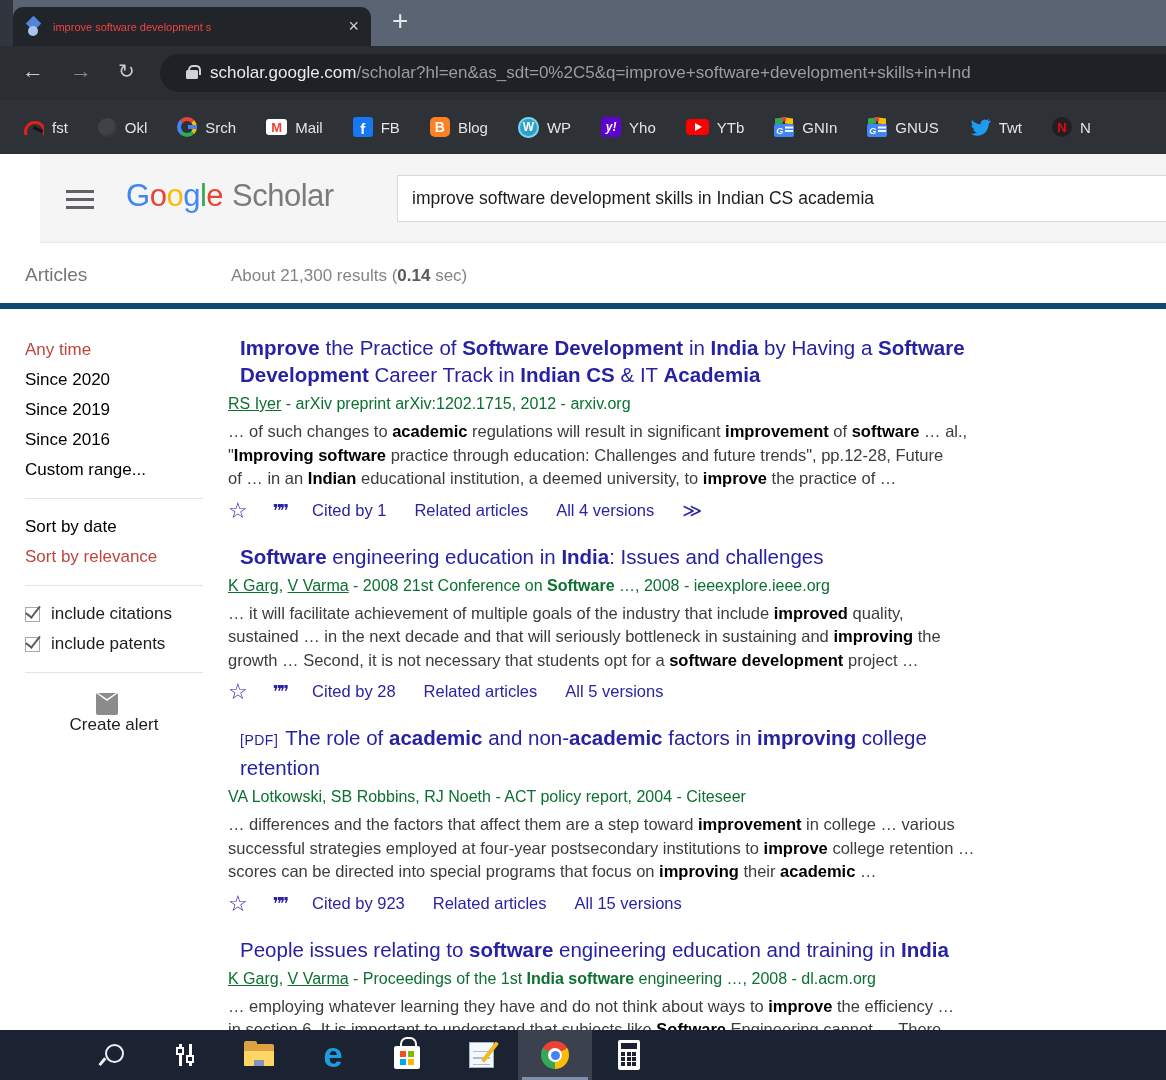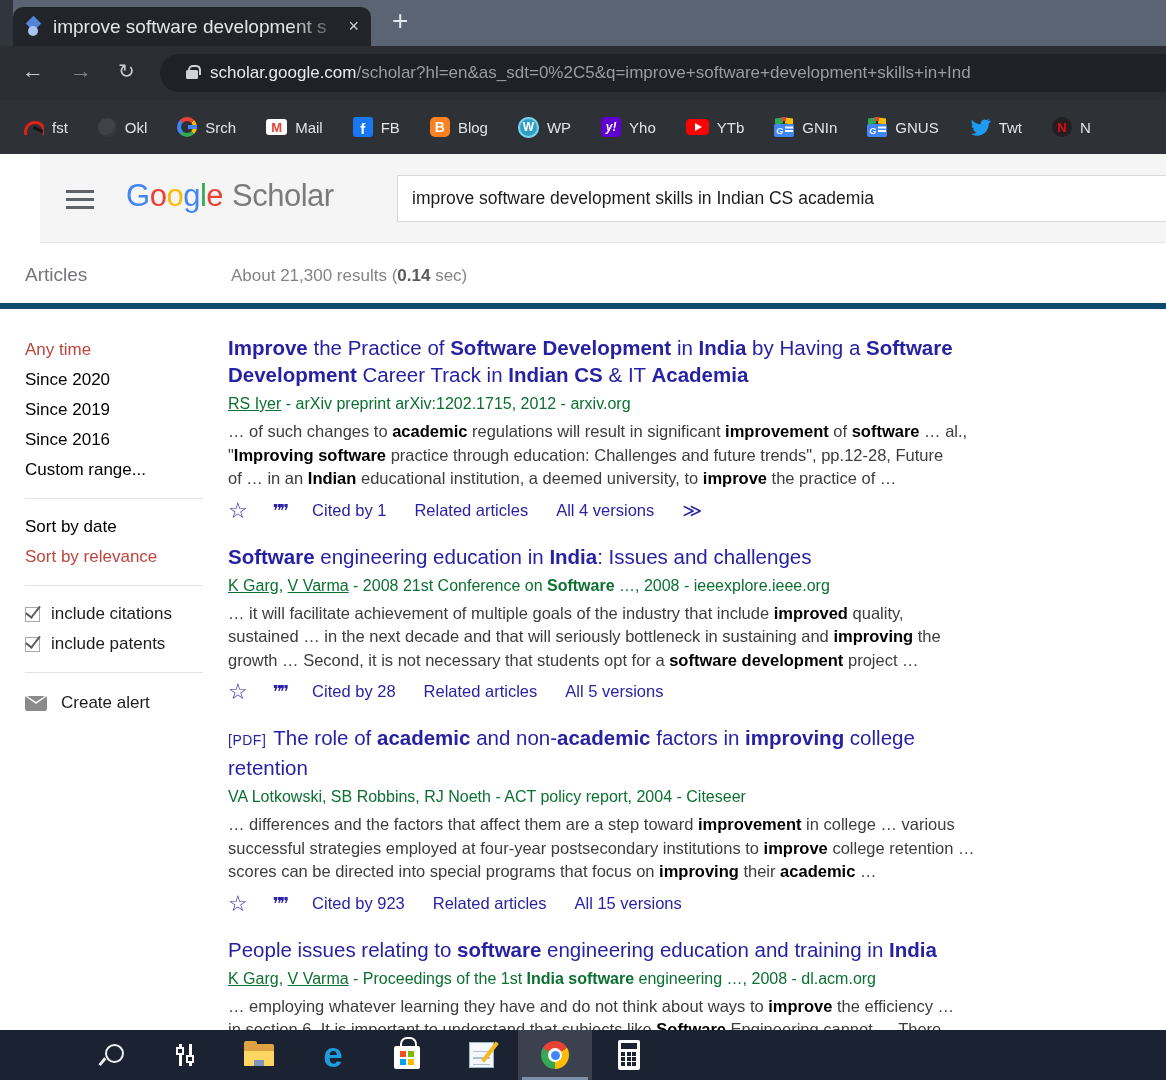--- a/index.html
+++ b/index.html
@@ -10,21 +10,21 @@
   }
 
   
   .tabstrip { height:46px; background:#5b6472; position:relative; }
   .corner { position:absolute; left:0; top:0; width:13px; height:46px; background:#31353d; }
   .tab { position:absolute; left:13px; top:7px; width:358px; height:39px; background:#212429;
          border-radius:10px 10px 0 0; display:flex; align-items:center; padding:0 12px; }
   .fav { width:18px; height:18px; position:relative; margin-right:10px; flex:0 0 18px; }
   .fav .d { position:absolute; left:3px; top:0; width:11px; height:11px; background:#5285d8; transform:rotate(45deg); }
   .fav .c { position:absolute; left:3px; bottom:0; width:10px; height:10px; border-radius:50%; background:#a9c4ef; }
-  .tab-title { color:#e5e5e5; font-size:19px; white-space:nowrap; overflow:hidden; flex:1;
+  .tab-title { color:#ef4444; font-size:11px; white-space:nowrap; overflow:hidden; flex:1;
     -webkit-mask-image:linear-gradient(90deg,#000 82%,transparent); mask-image:linear-gradient(90deg,#000 82%,transparent); }
   .tab-close { color:#cfd2d6; font-size:18px; margin-left:4px; }
   .newtab { position:absolute; left:392px; top:5px; color:#e4e7ea; font-size:28px; font-weight:300; }
 
   .toolbar { height:54px; background:#2a2d32; position:relative; }
   .nav { position:absolute; top:12px; font-size:22px; color:#c8cbd0; }
   .nav.back { left:22px; }
   .nav.fwd { left:70px; color:#82868c; }
   .nav.reload { left:118px; font-size:20px; top:13px; }
   .omnibox { position:absolute; left:160px; right:-30px; top:8px; height:38px; background:#1e2125;
@@ -85,28 +85,28 @@
   
   .main { position:relative; height:721px; background:#fff; overflow:hidden; }
   .sidebar { position:absolute; left:25px; top:26px; width:178px; font-size:17px; }
   .sb-item { line-height:30px; color:#000000; }
   .sb-item.sel { color:#c0453e; }
   .sb-div { border-top:1px solid #e3e3e3; margin:13px 0; }
   .cb-row { display:flex; align-items:center; line-height:30px; color:#1d1d1d; }
   .cbx { width:15px; height:15px; border:1.5px solid #a8a8a8; background:#fff; position:relative; margin-right:11px; flex:0 0 15px; }
   .cbx:after { content:""; position:absolute; left:3px; top:-5px; width:6px; height:13px;
                border-right:2.5px solid #5c5c5c; border-bottom:2.5px solid #5c5c5c; transform:rotate(38deg); }
-  .alert-row { display:flex; align-items:center; margin-top:20px; color:#1d1d1d; }
+  .alert-row { display:flex; align-items:center; margin-top:20px; color:#1d1d1d;flex-direction:column; }
   .env { width:22px; height:15px; background:#8b8b8b; border-radius:2px; position:relative; margin-right:14px; overflow:hidden; flex:0 0 22px; }
   .env:before { content:""; position:absolute; left:0; top:0; border-left:11px solid transparent; border-right:11px solid transparent; border-top:8px solid #fff; }
   .env:after { content:""; position:absolute; left:2px; top:0; border-left:9px solid transparent; border-right:9px solid transparent; border-top:6px solid #8b8b8b; }
 
   .results { position:absolute; left:228px; top:25px; width:905px; }
   .result { margin-bottom:20px; }
-  .r-title { font-size:20.5px; line-height:27px; color:#2721a3; margin:0 0 5px; font-weight:normal; white-space:pre-line; }
+  .r-title { font-size:20.5px; line-height:27px; color:#2721a3; margin:0 12px 5px; font-weight:normal; white-space:pre-line; }
   .r-title span.b { font-weight:bold; }
   .r-tag { font-size:14px; margin-right:7px; letter-spacing:0.5px; }
   .r-auth { font-size:16px; line-height:22px; color:#0b7030; margin-bottom:5px; }
   .r-auth span.u { text-decoration:underline; }
   .r-auth span.b { font-weight:bold; }
   .r-snip { font-size:16.5px; line-height:23.5px; color:#3c3c3c; white-space:pre-line; }
   .r-snip span.b { font-weight:bold; color:#000; }
   .r-actions { display:flex; align-items:center; margin-top:7px; font-size:16.5px; color:#2a23a6; }
   .act-star { font-size:22px; margin-right:25px; font-family:"DejaVu Sans", sans-serif; }
   .act-quote { font-size:18px; letter-spacing:-3px; margin-right:26px; font-family:"DejaVu Sans", sans-serif; }

